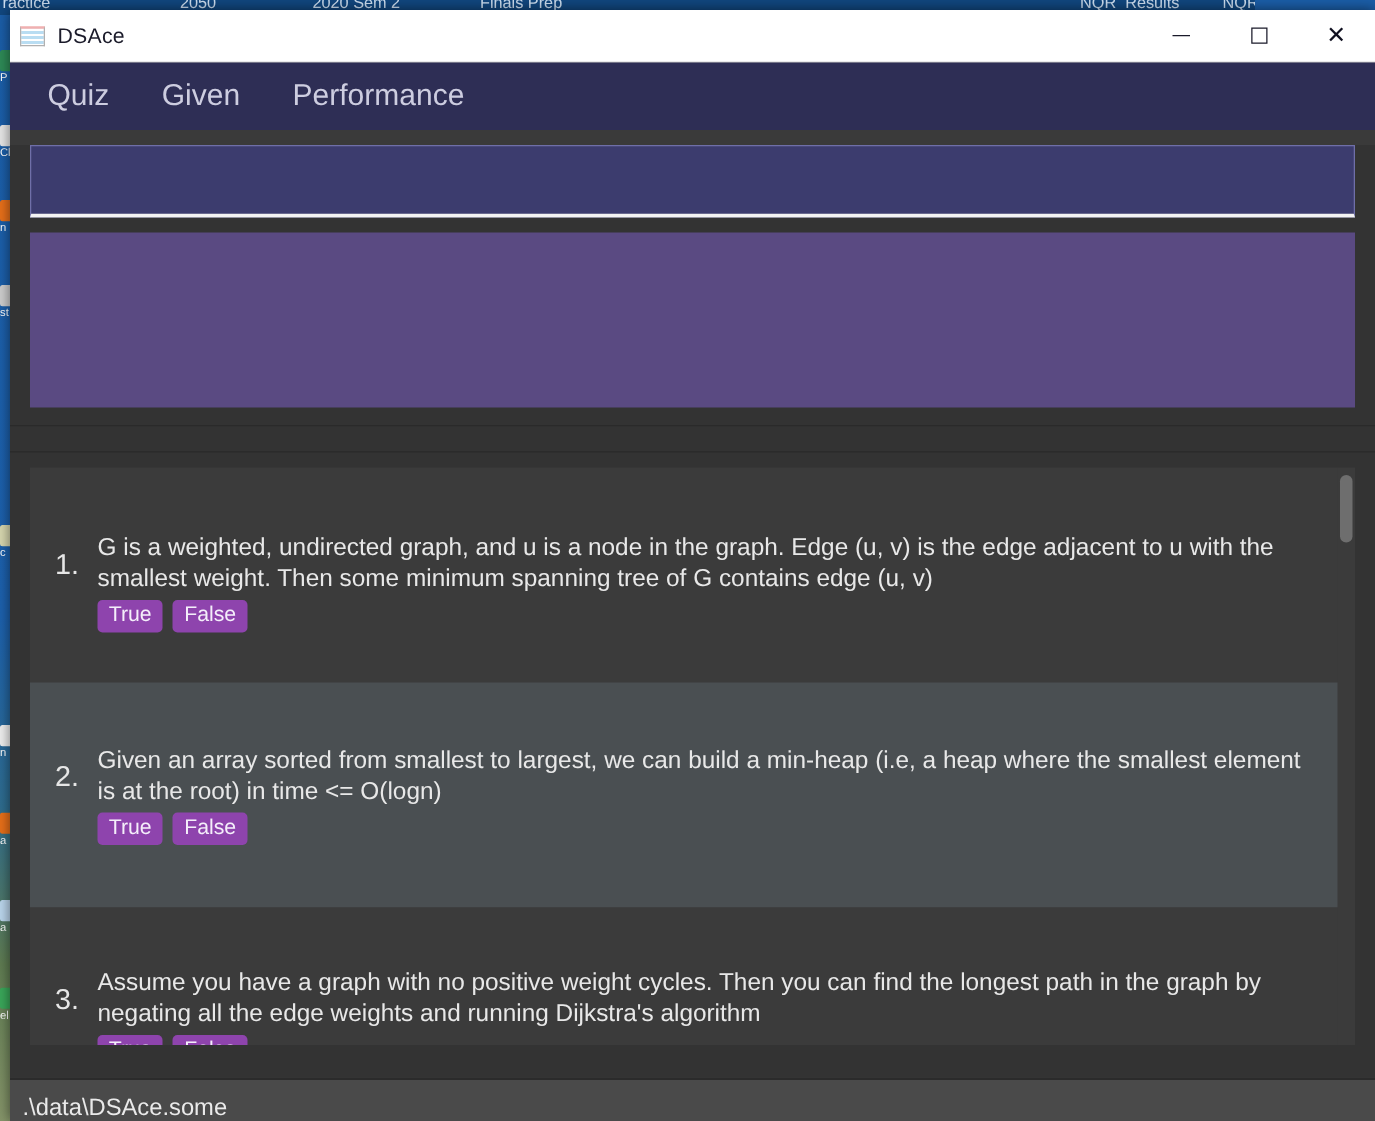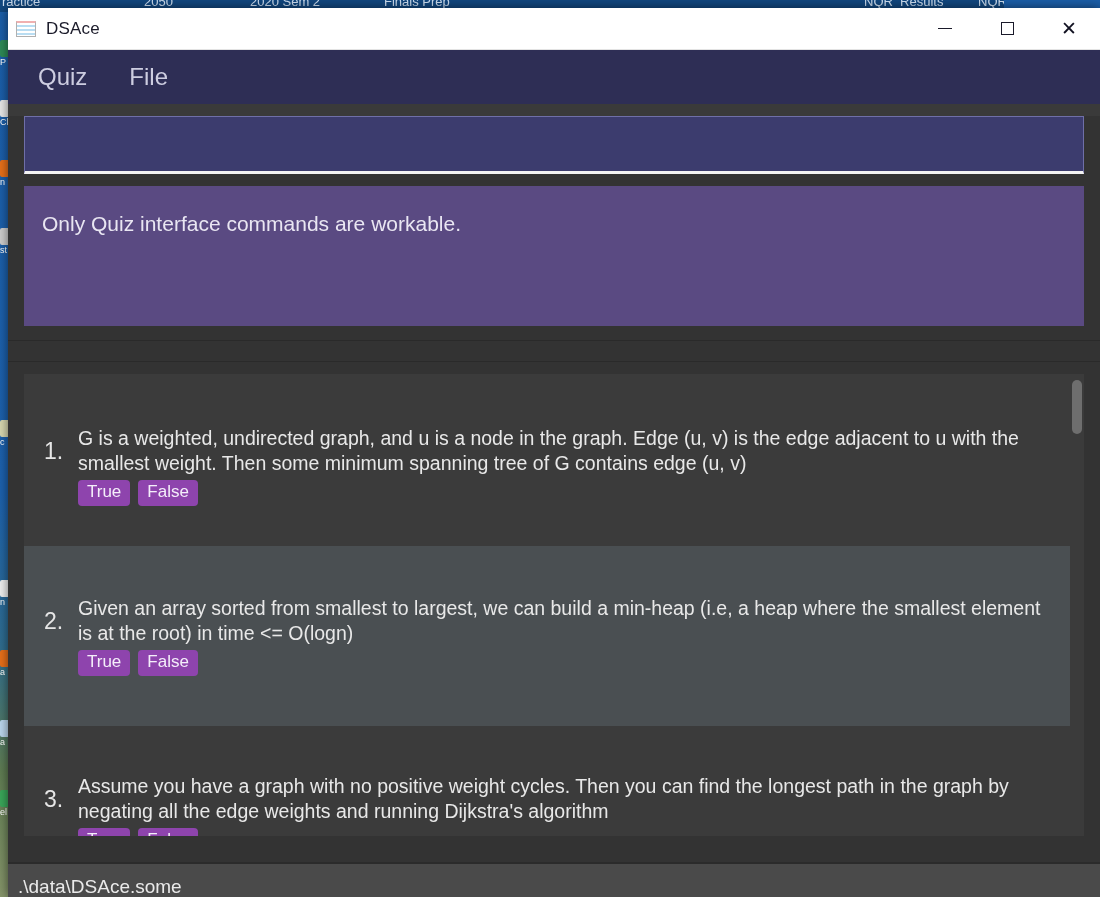--- a/index.html
+++ b/index.html
@@ -168,32 +168,32 @@
         <span class="glyph-max"></span>
       </div>
       <div class="win-btn" id="win-close">
         <span class="glyph-close">✕</span>
       </div>
     </div>
   </div>
 
   <div id="menu-bar">
     <div class="menu-item">Quiz</div>
-    <div class="menu-item">File</div>
+    <div class="menu-item">Given</div>
+    <div class="menu-item">Performance</div>
   </div>
 
   <div id="app-body">
 
     <div id="command-box">
       <input id="command-input" type="text" placeholder="" style="">
     </div>
 
     <div id="result-wrap">
       <div id="result-display">
-        <div>Only Quiz interface commands are workable.</div>
       </div>
     </div>
 
     <div id="spacer-strip"></div>
 
     <div id="quiz-panel">
 
       <div class="quiz-card c1">
         <div class="quiz-row">
           <div class="q-num">1.</div>

